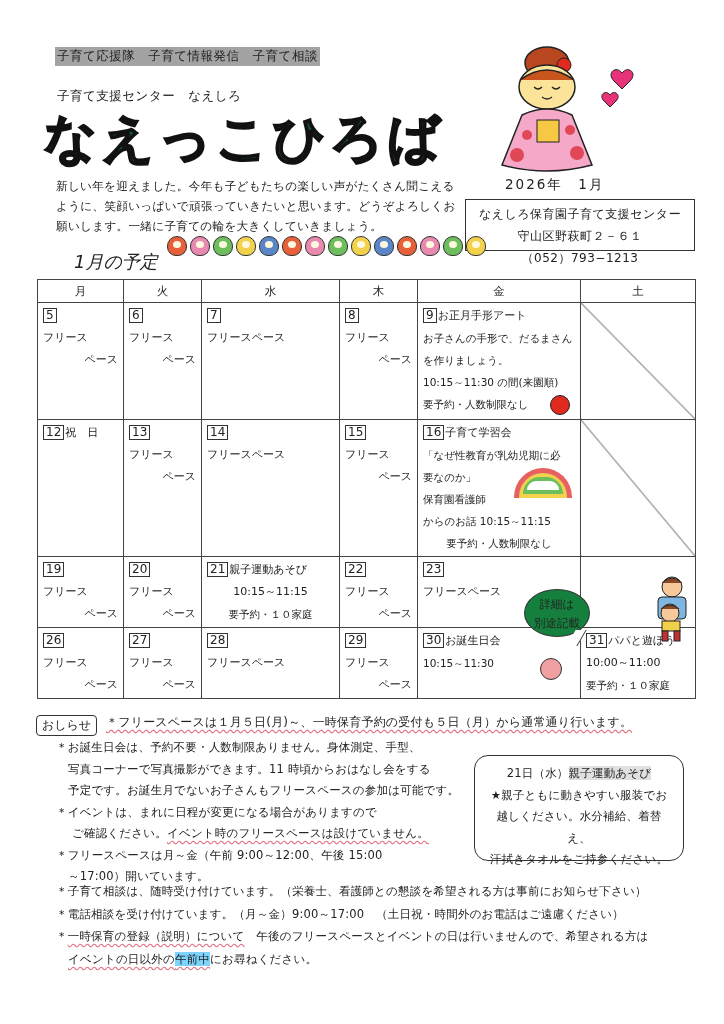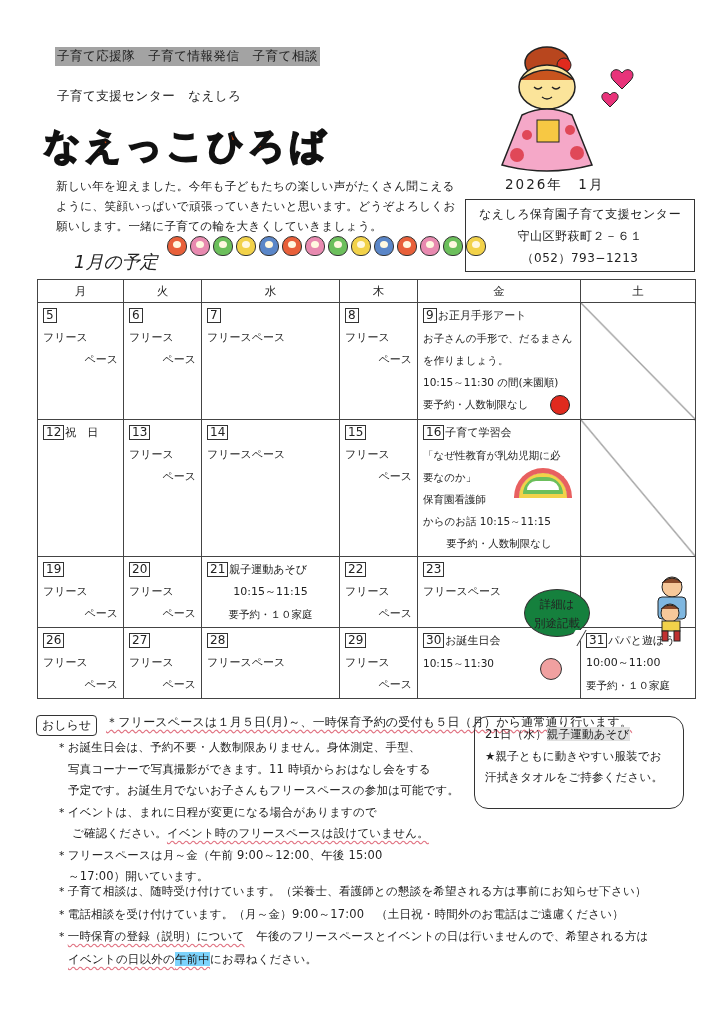--- a/index.html
+++ b/index.html
@@ -1,28 +1,28 @@
 <!DOCTYPE html>
 <html><head>
 <meta charset="utf-8">
 <style>
   * { box-sizing: border-box; margin: 0; padding: 0; }
   html, body { width: 724px; height: 1024px; background: #fff; overflow: hidden; }
   body { position: relative; font-family: "DejaVu Sans", "Liberation Sans", sans-serif; color: #222; font-size: 11px; }
   .abs { position: absolute; }
   .tagline { left: 55px; top: 47px; background: #a3a3a3; font-size: 12.5px; padding: 1px 2px; letter-spacing: 0.5px; white-space: nowrap; }
   .subtitle { left: 57px; top: 88px; font-size: 12.5px; white-space: nowrap; letter-spacing: 0.5px; }
-  .main-title { left: 44px; top: 111px; font-size: 36px; font-weight: 900; letter-spacing: 4px; color: #c2410c; white-space: nowrap; font-family: "DejaVu Sans", sans-serif; -webkit-text-stroke: 2px #111; line-height: 70px; }
+  .main-title { left: 44px; top: 103px; font-size: 52px; font-weight: 900; letter-spacing: 4px; color: #14532d; white-space: nowrap; font-family: "DejaVu Sans", sans-serif; -webkit-text-stroke: 2px #111; line-height: 70px; }
   .intro { left: 56px; top: 176px; width: 410px; font-size: 11.6px; line-height: 20px; letter-spacing: 0.3px; }
   .sched-label { left: 74px; top: 250px; font-size: 18px; font-weight: normal; font-style: italic; white-space: nowrap; }
   .daruma-row { left: 167px; top: 236px; display: flex; gap: 3px; }
   .daruma { width: 20px; height: 20px; border-radius: 50% 50% 45% 45%; border: 1.5px solid #333; position: relative; }
   .daruma::after { content: ""; position: absolute; left: 5px; top: 4px; width: 8px; height: 7px; background: #fff8e0; border-radius: 50%; }
   .date-label { left: 505px; top: 176px; font-size: 13.5px; letter-spacing: 2px; white-space: nowrap; }
-  .address-box { left: 465px; top: 199px; width: 230px; height: 73px; border: 1.2px solid #333; text-align: center; font-size: 12px; line-height: 22px; padding-top: 3px; letter-spacing: 0.5px; }
+  .address-box { left: 465px; top: 199px; width: 230px; height: 52px; border: 1.2px solid #333; text-align: center; font-size: 12px; line-height: 22px; padding-top: 3px; letter-spacing: 0.5px; }
   .mascot { left: 492px; top: 25px; width: 150px; height: 150px; }
 
   
   .cal { left: 37px; top: 279px; width: 658px; border-collapse: collapse; table-layout: fixed; font-size: 11px; }
   .cal td, .cal th { border: 1px solid #444; vertical-align: top; padding: 2px 5px; position: relative; }
   .cal th { font-weight: normal; text-align: center; height: 23px; font-size: 11.5px; vertical-align: middle; }
   .daynum { display: inline-block; border: 1px solid #333; padding: 0 2px; line-height: 13px; font-size: 12px; margin-right: 1px; }
   .ln { line-height: 22px; white-space: nowrap; }
   .ln.sm { font-size: 10.5px; }
   .right { text-align: right; padding-right: 0; }
@@ -37,21 +37,21 @@
   .notice-tag { left: 36px; top: 715px; border: 1.2px solid #333; border-radius: 4px; font-size: 12px; padding: 1px 5px; }
   .notice-first { left: 106px; top: 714px; font-size: 12px; white-space: nowrap; letter-spacing: 0.2px; }
   .ul-red { text-decoration: underline; text-decoration-color: #e07080; text-decoration-style: wavy; text-underline-offset: 3px; }
   .notes { left: 56px; top: 737px; width: 430px; font-size: 11.5px; line-height: 21.5px; letter-spacing: 0.2px; }
   .notes p { white-space: nowrap; }
   .ind { padding-left: 12px; }
   .ind2 { padding-left: 16px; }
   .wide { left: 56px; top: 880px; font-size: 11.5px; line-height: 22.5px; letter-spacing: 0.2px; }
   .wide p { white-space: nowrap; }
   .hl { background: #7dd3fc; }
-  .side-box { left: 474px; top: 716px; width: 210px; height: 93px; border: 1.3px solid #333; border-radius: 14px; padding: 7px 10px; font-size: 11.5px; line-height: 21.5px; letter-spacing: 0.2px; }
+  .side-box { left: 474px; top: 755px; width: 210px; height: 106px; border: 1.3px solid #333; border-radius: 14px; padding: 7px 10px; font-size: 11.5px; line-height: 21.5px; letter-spacing: 0.2px; text-align: center; }
   .side-box .title-hl { background: #e0e0e0; }
 </style>
 </head>
 <body>
 
 <div class="abs tagline">子育て応援隊　子育て情報発信　子育て相談</div>
 <div class="abs subtitle">子育て支援センター　なえしろ</div>
 <div class="abs main-title">なえっこひろば</div>
 
 <svg class="abs mascot" viewBox="0 0 150 150">
@@ -265,14 +265,15 @@
 <div class="abs wide">
   <p>＊子育て相談は、随時受け付けています。（栄養士、看護師との懇談を希望される方は事前にお知らせ下さい）</p>
   <p>＊電話相談を受け付けています。（月～金）9:00～17:00　（土日祝・時間外のお電話はご遠慮ください）</p>
   <p><span>＊</span><span class="ul-red">一時保育の登録（説明）について</span><span>　午後のフリースペースとイベントの日は行いませんので、希望される方は</span></p>
   <p class="ind"><span class="ul-red">イベントの日以外の</span><span class="hl ul-red">午前中</span><span>にお尋ねください。</span></p>
 </div>
 
 <div class="abs side-box">
   <div><span>21日（水）</span><span class="title-hl">親子運動あそび</span></div>
   <div>★親子ともに動きやすい服装でお</div>
+  <div>越しください。水分補給、着替え、</div>
   <div>汗拭きタオルをご持参ください。</div>
 </div>
 
 </body></html>

